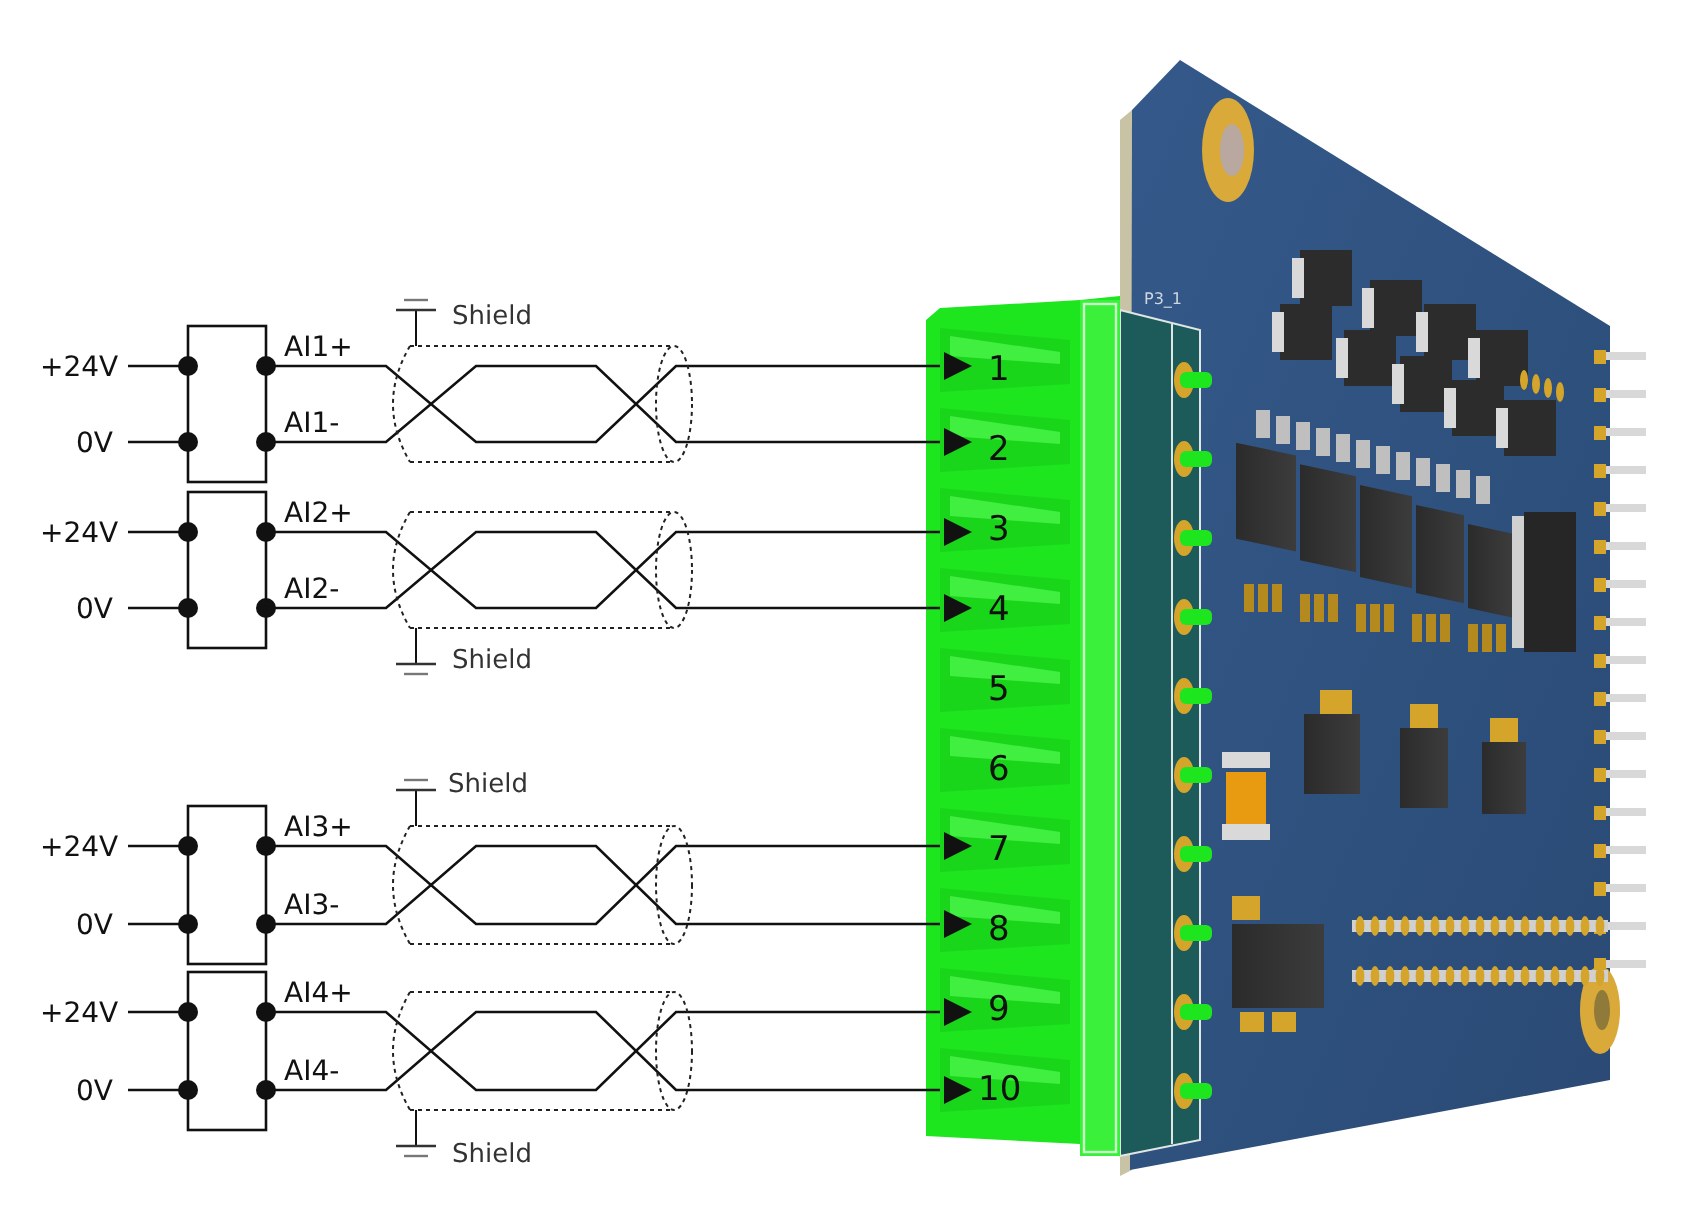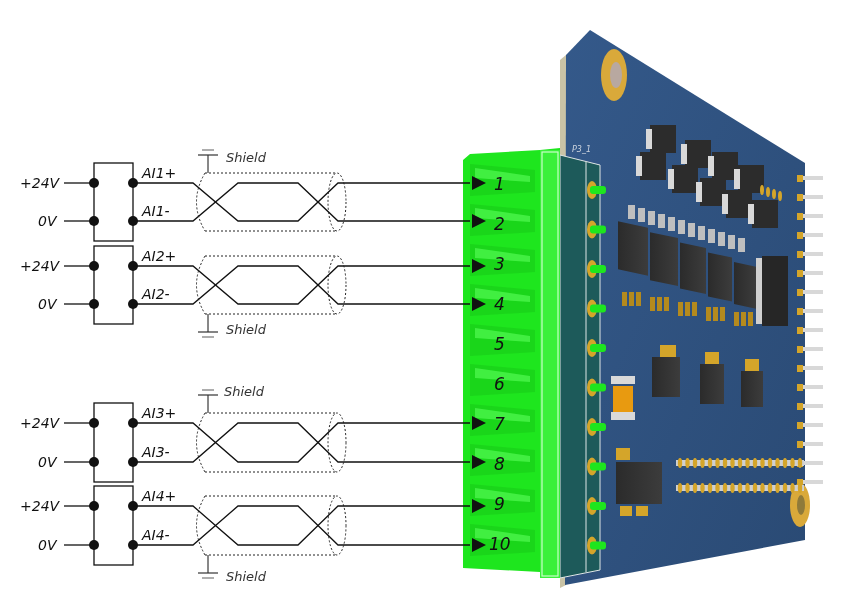--- a/index.html
+++ b/index.html
@@ -1,17 +1,17 @@
 <!DOCTYPE html>
 <html><head>
 <meta charset="utf-8">
 <style>
   html, body { margin: 0; padding: 0; background: #ffffff; }
   body { width: 850px; height: 610px; position: relative; overflow: hidden; font-family: "DejaVu Sans", sans-serif; }
-  #stage { position: absolute; left: 0; top: 0; width: 748px; height: 610px; font-style: italic; }
+  #stage { position: absolute; left: 0; top: 0; width: 748px; height: 610px; }
   svg text { font-family: "DejaVu Sans", sans-serif; }
   .lbl { font-size: 14px; fill: #111; }
   .shield-lbl { font-size: 13px; fill: #333; }
   .pin-num { font-size: 17px; fill: #111; }
   .silk { font-size: 8px; fill: #cfd6e0; }
 </style>
 </head>
 <body>
 
 <div id="stage">

